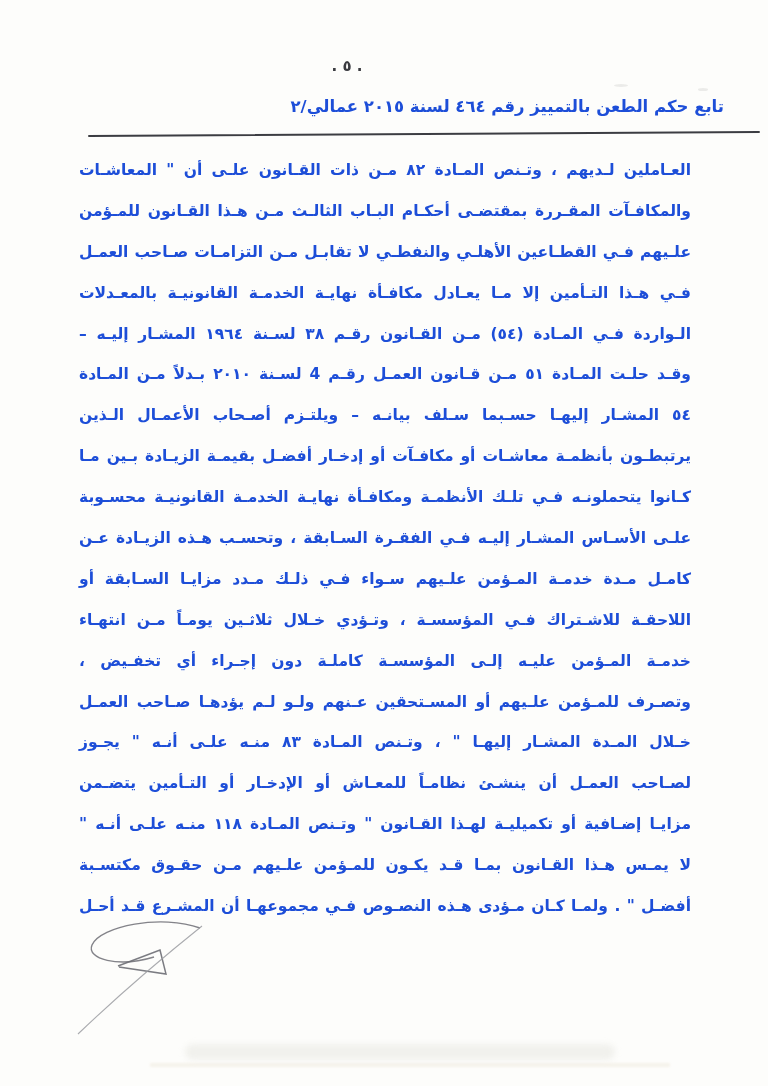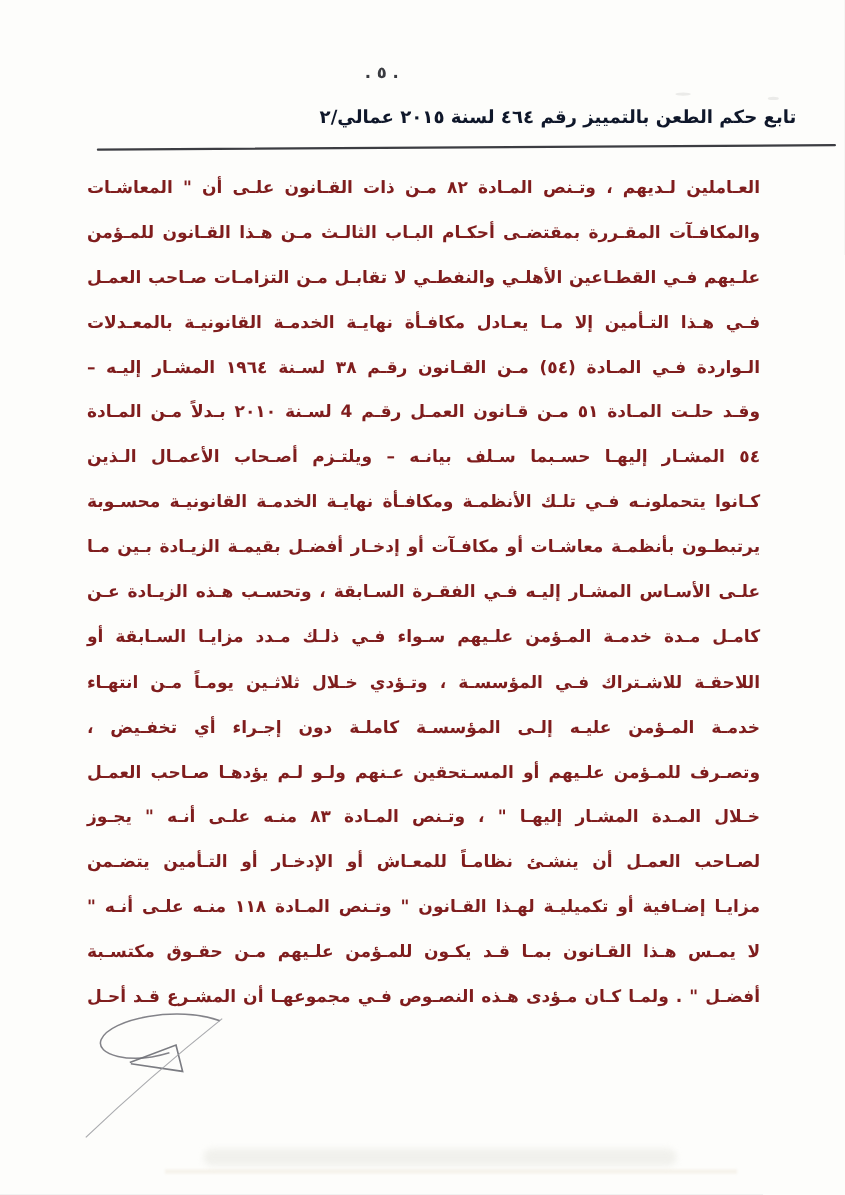--- a/index.html
+++ b/index.html
@@ -22,21 +22,21 @@
     letter-spacing:2px;
     color:#3a3b40;
   }
   .header{
     position:absolute;
     top:97px;right:44px;
     direction:rtl;
     font-size:16.5px;
     font-weight:bold;
     white-space:nowrap;
-    color:#0f172a;
+    color:#1d4ed8;
   }
   .header-rule{
     position:absolute;
     top:133px;left:88px;
     width:672px;height:2px;
     background:#3c3d42;
     transform:rotate(-0.35deg);
     border-radius:1px;
   }
   .body-text{
@@ -45,21 +45,21 @@
     width:612px;
     direction:rtl;
   }
   .body-line{
     font-size:15.5px;
     font-weight:bold;
     line-height:40.9px;
     height:40.9px;
     text-align:justify;
     text-align-last:justify;
-    color:#7f1d1d;
+    color:#1d4ed8;
   }
   .signature{
     position:absolute;
     left:52px;top:912px;
     width:170px;height:135px;
   }
   .speck{
     position:absolute;
     background:#b9b9b4;
     opacity:.25;
@@ -97,22 +97,22 @@
   <div class="header-rule"></div>
 
   <div class="body-text">
       <div class="body-line">العـاملين لـديهم ، وتـنص المـادة ٨٢ مـن ذات القـانون علـى أن " المعاشـات</div>
       <div class="body-line">والمكافـآت المقـررة بمقتضـى أحكـام البـاب الثالـث مـن هـذا القـانون للمـؤمن</div>
       <div class="body-line">علـيهم فـي القطـاعين الأهلـي والنفطـي لا تقابـل مـن التزامـات صـاحب العمـل</div>
       <div class="body-line">فـي هـذا التـأمين إلا مـا يعـادل مكافـأة نهايـة الخدمـة القانونيـة بالمعـدلات</div>
       <div class="body-line">الـواردة فـي المـادة (٥٤) مـن القـانون رقـم ٣٨ لسـنة ١٩٦٤ المشـار إليـه –</div>
       <div class="body-line">وقـد حلـت المـادة ٥١ مـن قـانون العمـل رقـم 4 لسـنة ٢٠١٠ بـدلاً مـن المـادة</div>
       <div class="body-line">٥٤ المشـار إليهـا حسـبما سـلف بيانـه – ويلتـزم أصـحاب الأعمـال الـذين</div>
+      <div class="body-line">يرتبطـون بأنظمـة معاشـات أو مكافـآت أو إدخـار أفضـل بقيمـة الزيـادة بـين مـا</div>
       <div class="body-line">كـانوا يتحملونـه فـي تلـك الأنظمـة ومكافـأة نهايـة الخدمـة القانونيـة محسـوبة</div>
-      <div class="body-line">يرتبطـون بأنظمـة معاشـات أو مكافـآت أو إدخـار أفضـل بقيمـة الزيـادة بـين مـا</div>
       <div class="body-line">علـى الأسـاس المشـار إليـه فـي الفقـرة السـابقة ، وتحسـب هـذه الزيـادة عـن</div>
       <div class="body-line">كامـل مـدة خدمـة المـؤمن علـيهم سـواء فـي ذلـك مـدد مزايـا السـابقة أو</div>
       <div class="body-line">اللاحقـة للاشـتراك فـي المؤسسـة ، وتـؤدي خـلال ثلاثـين يومـاً مـن انتهـاء</div>
       <div class="body-line">خدمـة المـؤمن عليـه إلـى المؤسسـة كاملـة دون إجـراء أي تخفـيض ،</div>
       <div class="body-line">وتصـرف للمـؤمن علـيهم أو المسـتحقين عـنهم ولـو لـم يؤدهـا صـاحب العمـل</div>
       <div class="body-line">خـلال المـدة المشـار إليهـا " ، وتـنص المـادة ٨٣ منـه علـى أنـه " يجـوز</div>
       <div class="body-line">لصـاحب العمـل أن ينشـئ نظامـاً للمعـاش أو الإدخـار أو التـأمين يتضـمن</div>
       <div class="body-line">مزايـا إضـافية أو تكميليـة لهـذا القـانون " وتـنص المـادة ١١٨ منـه علـى أنـه "</div>
       <div class="body-line">لا يمـس هـذا القـانون بمـا قـد يكـون للمـؤمن علـيهم مـن حقـوق مكتسـبة</div>
       <div class="body-line">أفضـل " . ولمـا كـان مـؤدى هـذه النصـوص فـي مجموعهـا أن المشـرع قـد أحـل</div>

